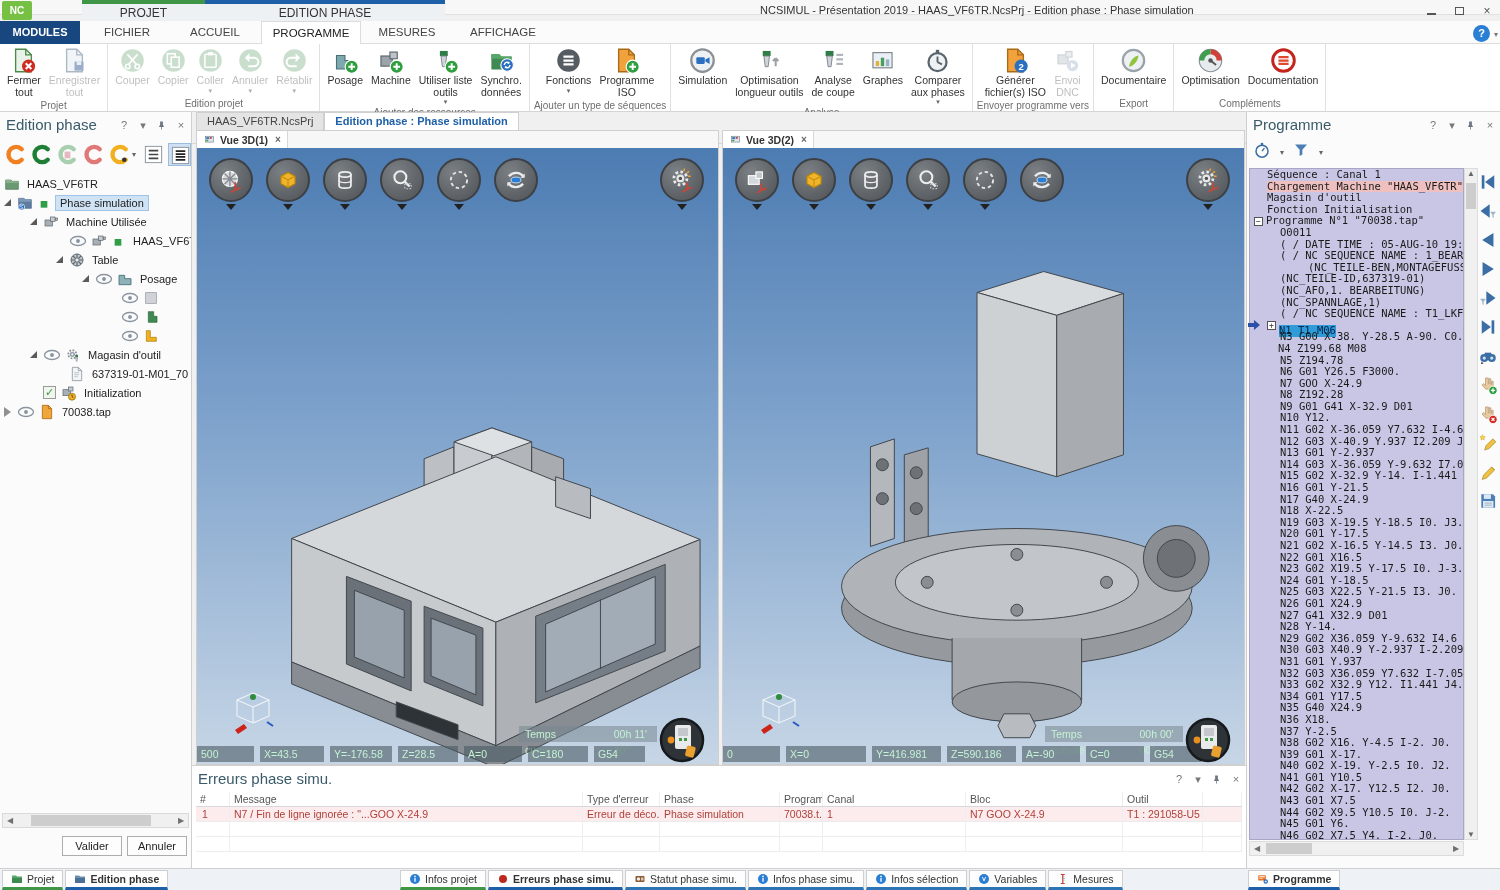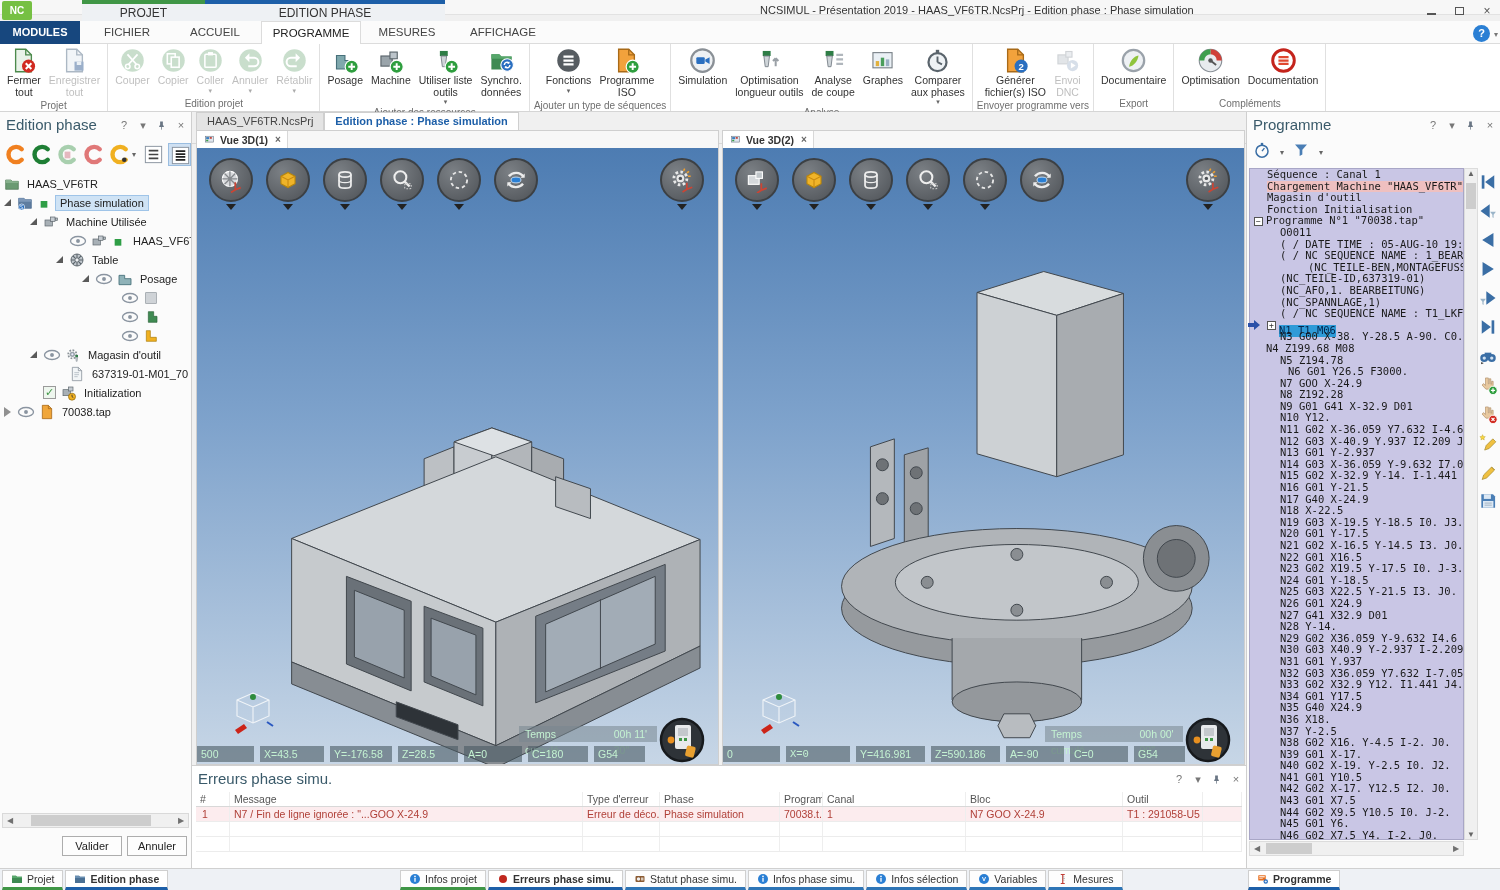--- a/index.html
+++ b/index.html
@@ -963,21 +963,21 @@
               <circle cx="26" cy="11" r="3" fill="#2e8c3c"></circle>
  <path d="M40 36l6 4" stroke="#2a58c0" stroke-width="2"></path>
             </svg>
           </div>
           <div class="timer" style="left: 322px; width: 138px;">
             <span class="tl">Temps cumulé</span>
             <span class="tv">00h 00' 00"</span>
           </div>
           <div class="statusrow">
             <span class="scell" style="width: 57px;">0</span>
-            <span class="scell" style="width: 64px; font-family: Liberation Mono, monospace;">X=0</span>
+            <span class="scell" style="width: 80px;">X=0</span>
             <span class="scell" style="width: 69px;">Y=416.981</span>
             <span class="scell" style="width: 69px;">Z=590.186</span>
             <span class="scell" style="width: 58px;">A=-90</span>
             <span class="scell" style="width: 58px;">C=0</span>
             <span class="scell" style="width: 51px;">G54</span>
           </div>
           <div class="controller">
             <svg viewBox="0 0 48 48">
               <circle cx="24" cy="24" r="21" fill="#2e3338" stroke="#16191c" stroke-width="2.5"></circle>
  <rect x="17" y="9" width="16" height="24" rx="2" fill="#e8eaec"></rect>
@@ -1125,27 +1125,27 @@
         <div class="pl" style="padding-left: 30px;">
           <span class="ptext">( / NC SEQUENCE NAME : T1_LKF_SF</span>
         </div>
         <div class="pl" style="padding-left: 17px;">
           <span class="pbox">+</span>
           <span class="ptext sel">N1 T1 M06</span>
         </div>
         <div class="pl" style="padding-left: 30px;">
           <span class="ptext">N3 G00 X-38. Y-28.5 A-90. C0.</span>
         </div>
-        <div class="pl" style="padding-left: 16px;">
+        <div class="pl" style="padding-left: 28px;">
           <span class="ptext">N4 Z199.68 M08</span>
         </div>
         <div class="pl" style="padding-left: 30px;">
           <span class="ptext">N5 Z194.78</span>
         </div>
-        <div class="pl" style="padding-left: 38px; align-items: flex-end;">
+        <div class="pl" style="padding-left: 30px; align-items: flex-end;">
           <span class="ptext">N6 G01 Y26.5 F3000.</span>
         </div>
         <div class="pl" style="padding-left: 30px;">
           <span class="ptext">N7 GOO X-24.9</span>
         </div>
         <div class="pl" style="padding-left: 30px;">
           <span class="ptext">N8 Z192.28</span>
         </div>
         <div class="pl" style="padding-left: 30px;">
           <span class="ptext">N9 G01 G41 X-32.9 D01</span>

